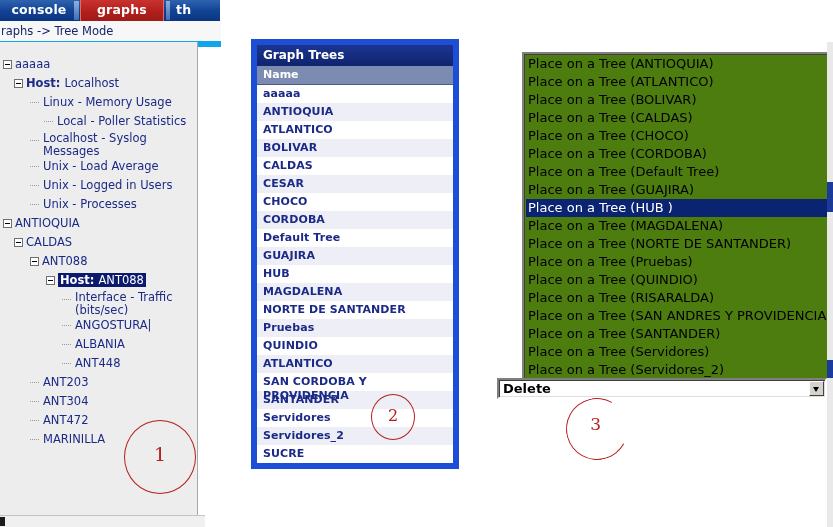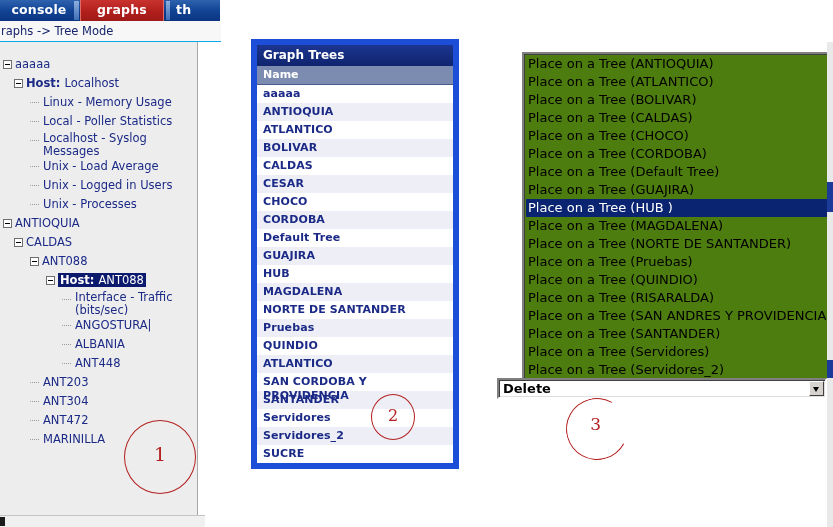--- a/index.html
+++ b/index.html
@@ -54,21 +54,21 @@
   }
   .tab-sep.s1 { left: 74px; }
   .tab-sep.s2 { left: 166px; }
 
   
   .breadcrumb {
     position: absolute;
     left: 0; top: 21px;
     width: 220px; height: 20px;
     background: #f7f7f7;
-    border-bottom: 1px solid #0ea5e9;
+    border-bottom: 6px solid #0ea5e9;
     font-size: 11.5px;
     color: #16246b;
     line-height: 20px;
     padding-left: 1px;
     white-space: nowrap;
     overflow: hidden;
     font-family: "DejaVu Sans", "Liberation Sans", sans-serif;
   }
 
   
@@ -356,21 +356,21 @@
     </div>
   </div>
 
   <div class="breadcrumb">raphs -&gt; Tree Mode</div>
 
   <div class="treepanel">
     <div class="tree" id="tree-root">
         <div class="trow" style="padding-left: 3px;"><span class="plus"></span><span class="lbl"><span>aaaaa</span></span></div>
         <div class="trow" style="padding-left: 14px;"><span class="plus"></span><span class="lbl"><span class="bold">Host: </span><span>Localhost</span></span></div>
         <div class="trow" style="padding-left: 30px;"><span class="dotlead"></span><span class="lbl"><span>Linux - Memory Usage</span></span></div>
-        <div class="trow" style="padding-left: 30px;"><span class="dotlead"></span><span class="lbl"><span>Local - Poller Statistics</span></span></div>
+        <div class="trow" style="padding-left: 44px;"><span class="dotlead"></span><span class="lbl"><span>Local - Poller Statistics</span></span></div>
         <div class="trow" style="padding-left: 30px;"><span class="dotlead"></span><span class="lbl twrap" style="display: inline-block; vertical-align: top;"><span>Localhost - Syslog Messages</span></span></div>
         <div class="trow" style="padding-left: 30px;"><span class="dotlead"></span><span class="lbl"><span>Unix - Load Average</span></span></div>
         <div class="trow" style="padding-left: 30px;"><span class="dotlead"></span><span class="lbl"><span>Unix - Logged in Users</span></span></div>
         <div class="trow" style="padding-left: 30px;"><span class="dotlead"></span><span class="lbl"><span>Unix - Processes</span></span></div>
         <div class="trow" style="padding-left: 3px;"><span class="plus"></span><span class="lbl"><span>ANTIOQUIA</span></span></div>
         <div class="trow" style="padding-left: 14px;"><span class="plus"></span><span class="lbl"><span>CALDAS</span></span></div>
         <div class="trow" style="padding-left: 30px;"><span class="plus"></span><span class="lbl"><span>ANT088</span></span></div>
         <div class="trow" style="padding-left: 46px;"><span class="plus"></span><span class="lbl selnode"><span class="bold">Host: </span><span>ANT088</span></span></div>
         <div class="trow" style="padding-left: 62px;"><span class="dotlead"></span><span class="lbl twrap" style="display: inline-block; vertical-align: top;"><span>Interface - Traffic (bits/sec)</span></span></div>
         <div class="trow" style="padding-left: 62px;"><span class="dotlead"></span><span class="lbl"><span>ANGOSTURA|</span></span></div>

